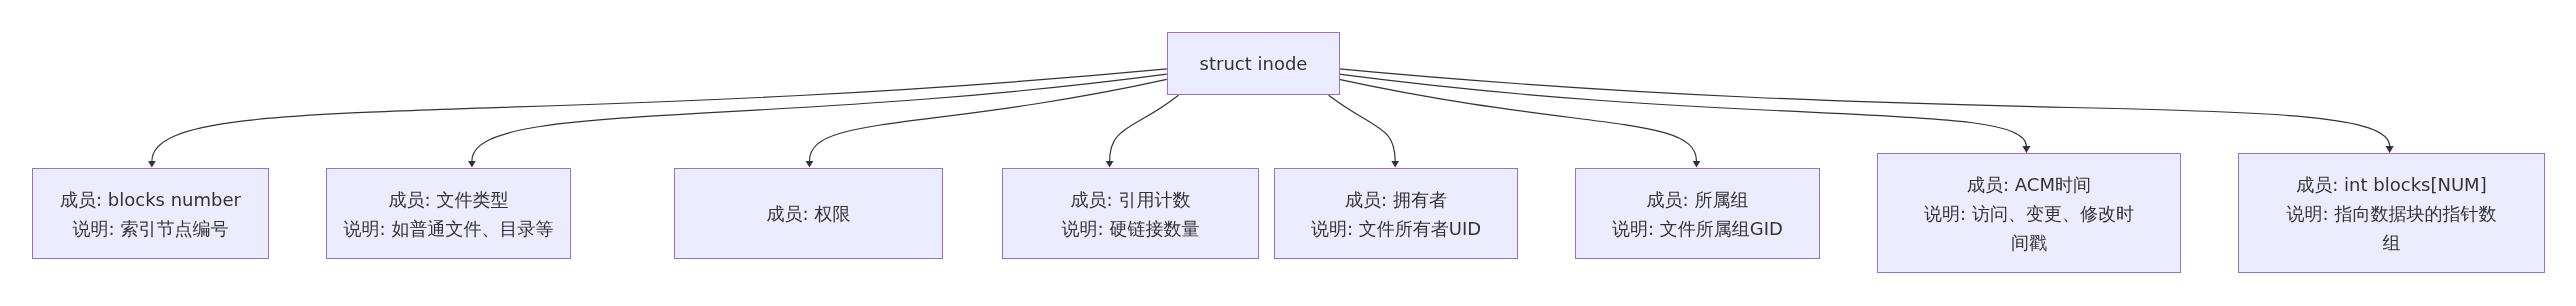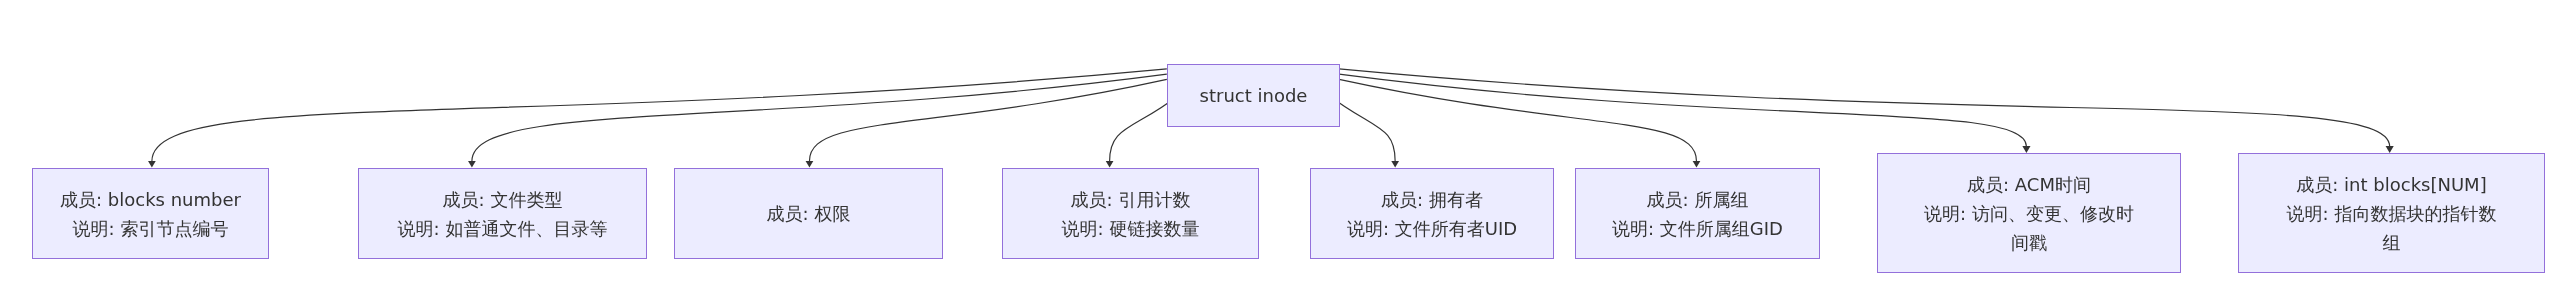--- a/index.html
+++ b/index.html
@@ -51,44 +51,44 @@
       <path d="M 1995 127 C 1290 220, 805 172, 805 276" marker-end="url(#arrowhead)"></path>
       <path d="M 1995 136 C 1590 225, 1383 196, 1383 276" marker-end="url(#arrowhead)"></path>
       <path d="M 2015 163 C 1940 222, 1897 215, 1897 276" marker-end="url(#arrowhead)"></path>
       <path d="M 2272 163 C 2350 222, 2386 215, 2386 276" marker-end="url(#arrowhead)"></path>
       <path d="M 2290 136 C 2700 225, 2902 196, 2902 276" marker-end="url(#arrowhead)"></path>
       <path d="M 2290 127 C 3000 220, 3467 172, 3467 251" marker-end="url(#arrowhead)"></path>
       <path d="M 2290 118 C 3400 222, 4089 150, 4089 251" marker-end="url(#arrowhead)"></path>
     </g>
   </svg>
 
-  <div class="node root" style="left:1167px; top:32px; width:173px; height:63px;margin-top:32px;">
+  <div class="node root" style="left:1167px; top:32px; width:173px; height:63px;">
     <span class="line member">struct inode</span>
   </div>
 
   <div class="node child" style="left:32px; top:168px; width:237px; height:91px;">
     <span class="line member">成员: blocks number</span>
     <span class="line desc">说明: 索引节点编号</span>
   </div>
 
-  <div class="node child" style="left:326px; top:168px; width:289px; height:91px;margin-left:32px;">
+  <div class="node child" style="left:326px; top:168px; width:245px; height:91px;">
     <span class="line member">成员: 文件类型</span>
     <span class="line desc">说明: 如普通文件、目录等</span>
   </div>
 
   <div class="node child" style="left:674px; top:168px; width:269px; height:91px;gap:6px;">
     <span class="line member">成员: 权限</span>
   </div>
 
   <div class="node child" style="left:1002px; top:168px; width:257px; height:91px;">
     <span class="line member">成员: 引用计数</span>
     <span class="line desc">说明: 硬链接数量</span>
   </div>
 
-  <div class="node child" style="left:1274px; top:168px; width:244px; height:91px;margin-left:36px;">
+  <div class="node child" style="left:1274px; top:168px; width:244px; height:91px;">
     <span class="line member">成员: 拥有者</span>
     <span class="line desc">说明: 文件所有者UID</span>
   </div>
 
   <div class="node child" style="left:1575px; top:168px; width:245px; height:91px;text-align:center;">
     <span class="line member">成员: 所属组</span>
     <span class="line desc">说明: 文件所属组GID</span>
   </div>
 
   <div class="node child" style="left:1877px; top:153px; width:304px; height:120px;">

